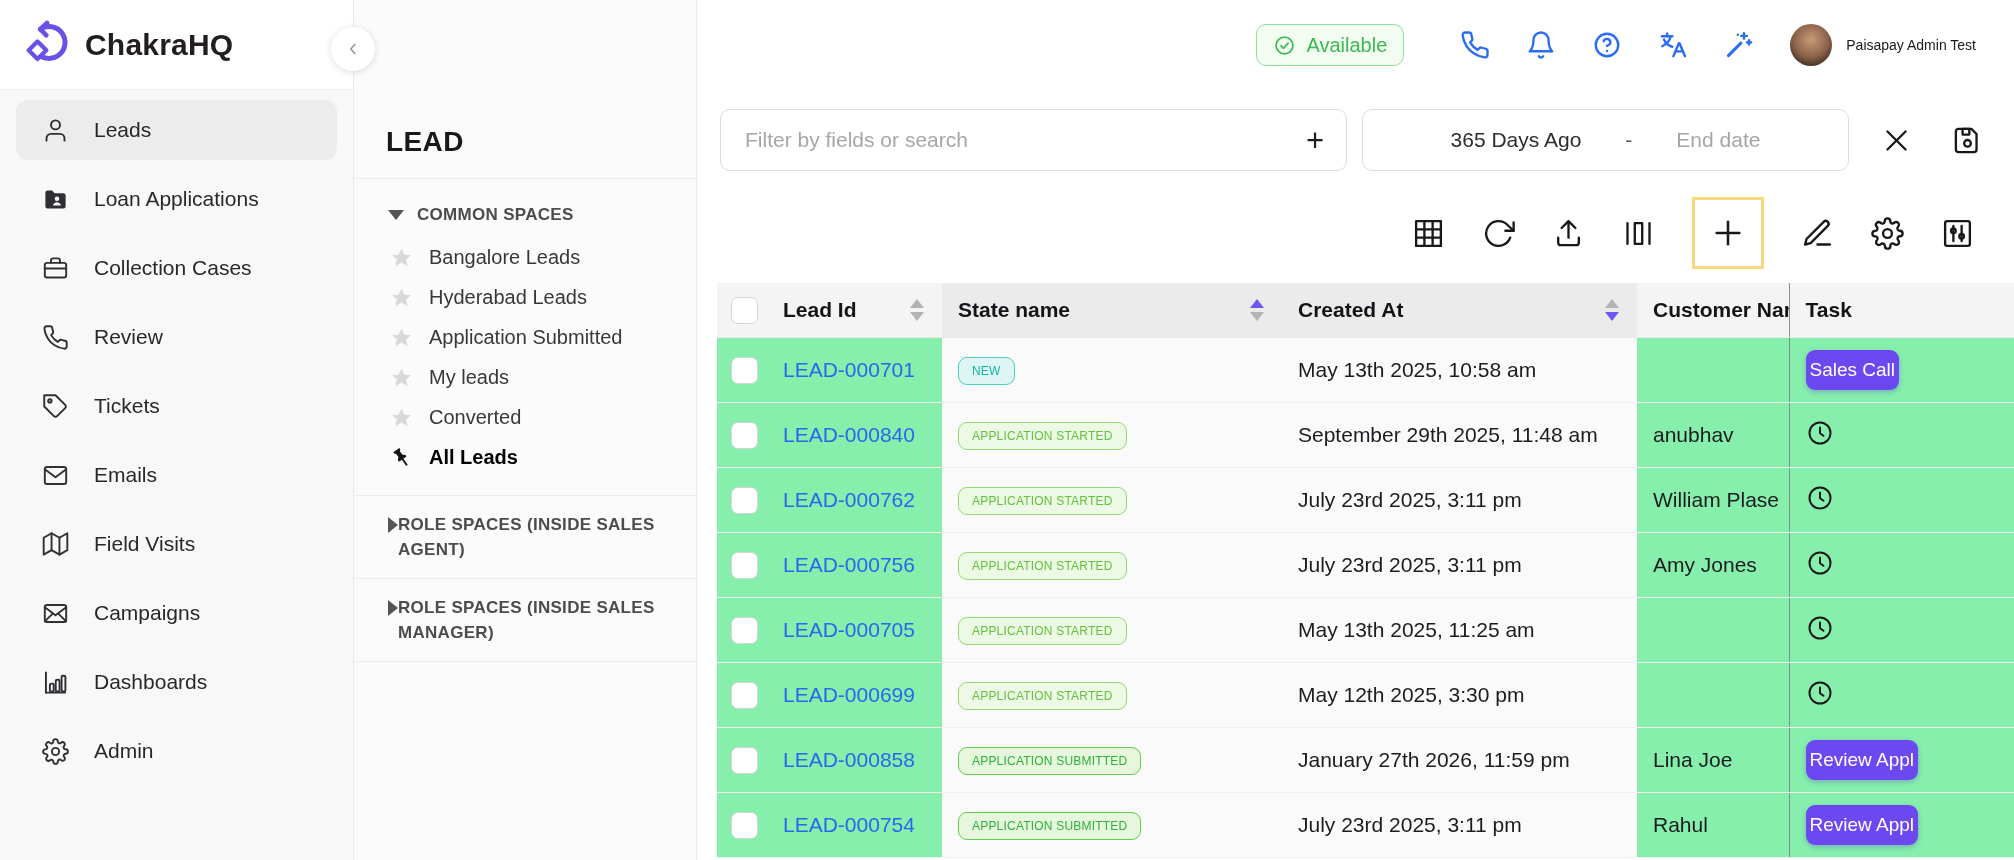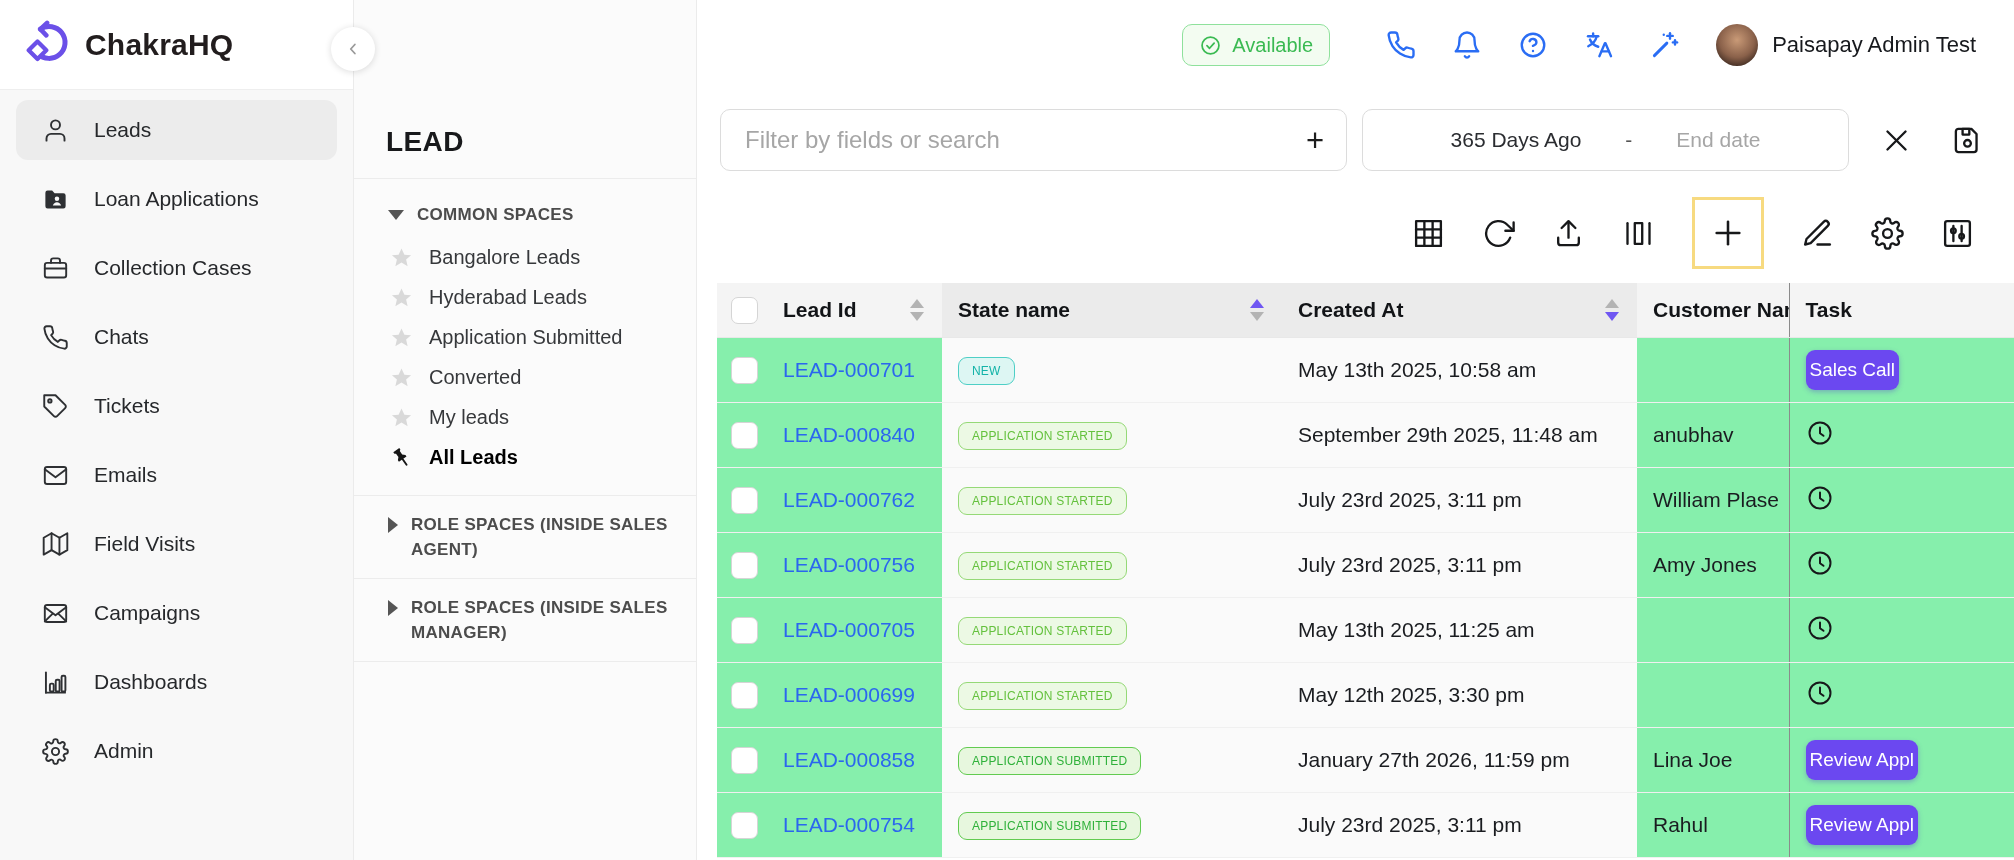--- a/index.html
+++ b/index.html
@@ -27,41 +27,41 @@
   .panel{flex:0 0 342px;width:342px;background:#fbfbfb;border-right:1px solid #ebebeb;}
   .panel-header{height:179px;border-bottom:1px solid #ececec;display:flex;align-items:flex-end;padding:0 0 20px 32px;box-sizing:border-box;}
   .panel-title{font-size:28px;font-weight:700;color:#18191b;letter-spacing:.4px;}
   .common-section{padding-bottom:18px;border-bottom:1px solid #ececec;}
   .section-head{display:flex;align-items:center;gap:13px;padding:26px 0 12px 34px;font-size:17px;font-weight:700;color:#4c4c4c;letter-spacing:.3px;cursor:pointer;}
   .tri-down{width:0;height:0;border-left:8px solid transparent;border-right:8px solid transparent;border-top:10px solid #555;}
   .tri-right{width:0;height:0;border-top:8px solid transparent;border-bottom:8px solid transparent;border-left:10px solid #555;}
   .space-item{display:flex;align-items:center;gap:16px;height:40px;padding-left:36px;font-size:20px;color:#36383b;cursor:pointer;}
   .space-item svg{width:23px;height:23px;flex:0 0 auto;}
   .space-item.active{font-weight:700;color:#000000;}
-  .collapsed-section{display:flex;align-items:flex-start;gap:13px;padding:16px 26px 16px 34px;border-bottom:1px solid #ececec;
+  .collapsed-section{display:flex;align-items:flex-start;padding:16px 26px 16px 34px;border-bottom:1px solid #ececec;
     font-size:17px;font-weight:700;color:#4c4c4c;line-height:25px;letter-spacing:.3px;cursor:pointer;}
   .collapsed-section .tri-right{margin-top:5px;flex:0 0 auto;}
 
   
   .main{flex:1;min-width:0;display:flex;flex-direction:column;background:#fff;}
   .topbar{height:90px;display:flex;align-items:center;justify-content:flex-end;gap:36px;padding-right:38px;}
   .avail{display:flex;align-items:center;gap:10px;height:40px;padding:0 16px;border:1.5px solid #8fe19c;border-radius:10px;
     background:#f3fcf1;color:#3aba52;font-size:20px;cursor:pointer;margin-right:20px;}
   .avail svg{width:23px;height:23px;stroke:#3aba52;fill:none;stroke-width:1.8;stroke-linecap:round;stroke-linejoin:round;}
   .tb-icon{cursor:pointer;display:flex;}
   .tb-icon svg{width:30px;height:30px;stroke:#2a6df4;fill:none;stroke-width:1.9;stroke-linecap:round;stroke-linejoin:round;}
   .user{display:flex;align-items:center;gap:14px;cursor:pointer;}
   .avatar{width:42px;height:42px;border-radius:50%;
     background:radial-gradient(circle at 50% 38%,#c99a77 0%,#8a614a 52%,#35241c 86%);}
-  .user-name{font-size:22px;color:#17191d;}
+  .user-name{font-size:14px;color:#17191d;}
 
   .filter-row{display:flex;align-items:center;margin:19px 0 0 23px;}
   .search-box{width:627px;height:62px;box-sizing:border-box;border:1px solid #dcdcdc;border-radius:10px;
     display:flex;align-items:center;padding:0 22px;background:#fff;}
-  .search-input{flex:1;border:none;outline:none;font-size:24px;color:#333;background:transparent;font-family:inherit;}
+  .search-input{flex:1;border:none;outline:none;font-size:21px;color:#333;background:transparent;font-family:inherit;}
   .search-input::placeholder{color:#a6a6a6;}
   .search-plus{font-size:31px;color:#1d1d1d;cursor:pointer;line-height:1;}
   .date-box{width:487px;height:62px;box-sizing:border-box;border:1px solid #dcdcdc;border-radius:10px;margin-left:15px;
     display:flex;align-items:center;justify-content:center;gap:44px;font-size:21px;cursor:pointer;}
   .date-start{color:#2b2d31;}
   .date-sep{color:#555;}
   .date-end{color:#a6a6a6;}
   .bar-icon{cursor:pointer;display:flex;}
   .bar-icon svg{width:31px;height:31px;stroke:#17181a;fill:none;stroke-width:1.8;stroke-linecap:round;stroke-linejoin:round;}
   .icon-x{margin-left:32px;}
@@ -144,21 +144,21 @@
             <rect x="2.5" y="7" width="19" height="13" rx="2"></rect>
             <path d="M16 7V5a2 2 0 0 0-2-2h-4a2 2 0 0 0-2 2v2"></path>
             <path d="M2.5 12h19"></path>
           </svg>
         <span>Collection Cases</span>
       </div>
       <div class="nav-item">
         <svg viewBox="0 0 24 24">
             <path d="M22 16.92v3a2 2 0 0 1-2.18 2 19.79 19.79 0 0 1-8.63-3.07 19.5 19.5 0 0 1-6-6 19.79 19.79 0 0 1-3.07-8.67A2 2 0 0 1 4.11 2h3a2 2 0 0 1 2 1.72 12.84 12.84 0 0 0 .7 2.81 2 2 0 0 1-.45 2.11L8.09 9.91a16 16 0 0 0 6 6l1.27-1.27a2 2 0 0 1 2.11-.45 12.84 12.84 0 0 0 2.81.7A2 2 0 0 1 22 16.92z"></path>
           </svg>
-        <span>Chats</span>
+        <span>Review</span>
       </div>
       <div class="nav-item">
         <svg viewBox="0 0 24 24">
             <path d="M20.59 13.41l-7.17 7.17a2 2 0 0 1-2.83 0L2 12V2h10l8.59 8.59a2 2 0 0 1 0 2.83z"></path>
             <circle cx="7" cy="7" r="1.5"></circle>
           </svg>
         <span>Tickets</span>
       </div>
       <div class="nav-item">
         <svg viewBox="0 0 24 24">
@@ -229,27 +229,27 @@
       <div class="space-item">
         <svg viewBox="0 0 24 24">
             <polygon points="12,2.5 15,9 22,9.6 16.8,14.2 18.4,21 12,17.3 5.6,21 7.2,14.2 2,9.6 9,9" fill="#d9d9d9"></polygon>
           </svg>
         <span>Application Submitted</span>
       </div>
       <div class="space-item">
         <svg viewBox="0 0 24 24">
             <polygon points="12,2.5 15,9 22,9.6 16.8,14.2 18.4,21 12,17.3 5.6,21 7.2,14.2 2,9.6 9,9" fill="#d9d9d9"></polygon>
           </svg>
+        <span>My leads</span>
+      </div>
+      <div class="space-item">
+        <svg viewBox="0 0 24 24">
+            <polygon points="12,2.5 15,9 22,9.6 16.8,14.2 18.4,21 12,17.3 5.6,21 7.2,14.2 2,9.6 9,9" fill="#d9d9d9"></polygon>
+          </svg>
         <span>Converted</span>
-      </div>
-      <div class="space-item">
-        <svg viewBox="0 0 24 24">
-            <polygon points="12,2.5 15,9 22,9.6 16.8,14.2 18.4,21 12,17.3 5.6,21 7.2,14.2 2,9.6 9,9" fill="#d9d9d9"></polygon>
-          </svg>
-        <span>My leads</span>
       </div>
       <div class="space-item active">
         <svg viewBox="0 0 24 24">
             <g transform="rotate(-35 12 12)">
               <path d="M8.2 2.5h7.6v2l-1.4 1v4.3l2.4 2.5v1.9H7.2v-1.9l2.4-2.5V5.5l-1.4-1z" fill="#161616"></path>
               <path d="M12 14.2v7" stroke="#161616" stroke-width="2" stroke-linecap="round"></path>
             </g>
           </svg>
         <span>All Leads</span>
       </div>

